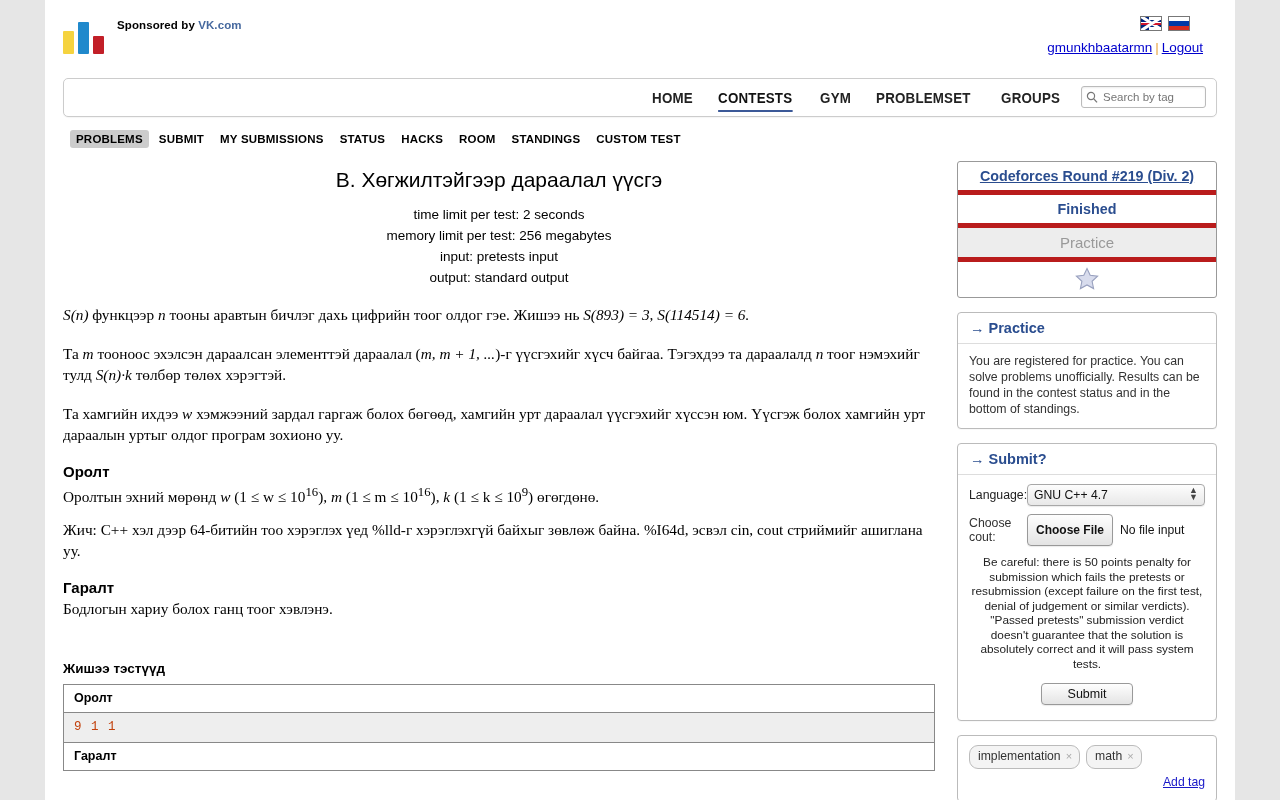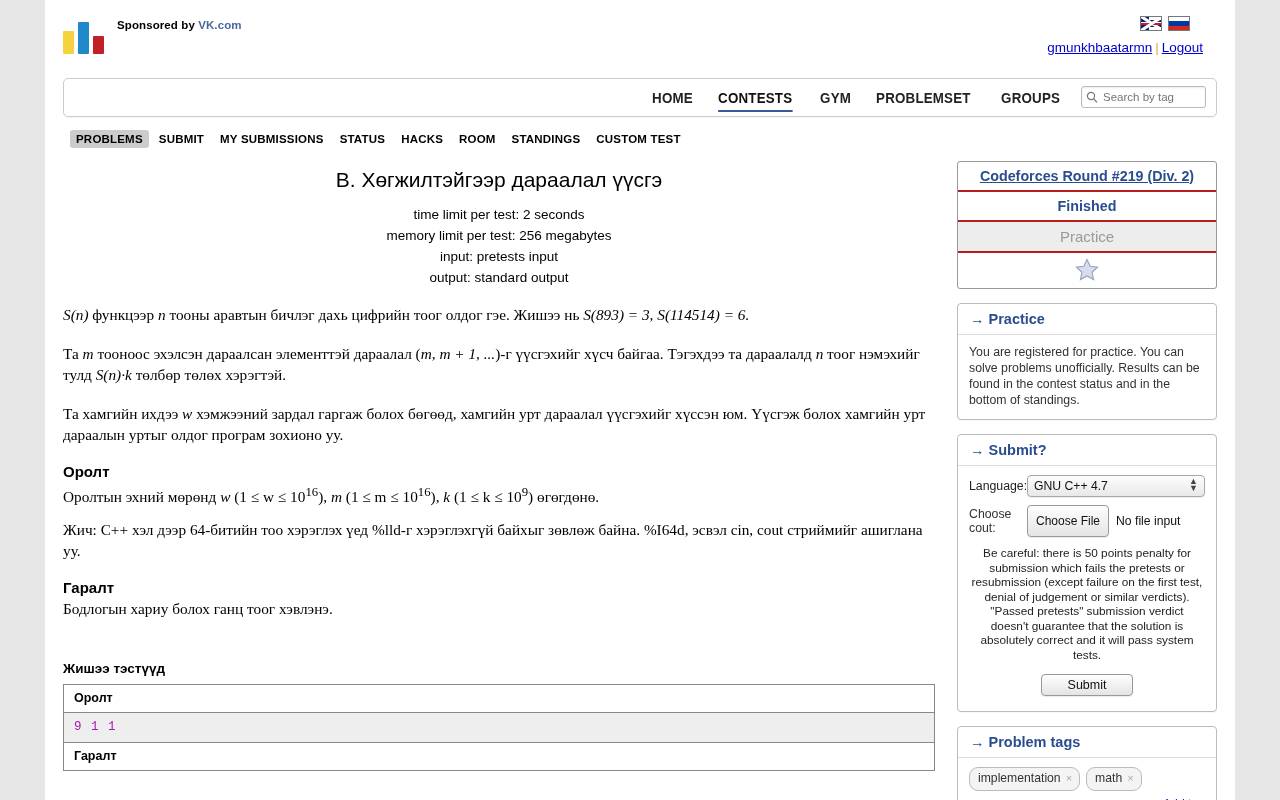--- a/index.html
+++ b/index.html
@@ -284,21 +284,21 @@
     font-family: "Liberation Sans", sans-serif;
     font-size: 12.5px;
     font-weight: bold;
     padding: 6px 8px 7px 10px;
     border-bottom: 1px solid #888;
     background: #fff;
   }
   .st-pre {
     font-family: "Liberation Mono", monospace;
     font-size: 12.5px;
-    color: #a21caf;
+    color: #c2410c;
     background: #eeeeee;
     padding: 7px 10px 8px 10px;
     border-bottom: 1px solid #888;
     margin: 0;
     letter-spacing: 1px;
   }
 
   
   .box {
     border: 1px solid #bbb;
@@ -318,21 +318,21 @@
   }
   .box-title .arrow { color: #2a4d8f; padding-right: 4px; font-weight: normal; }
   .box-body {
     padding: 9px 11px 11px 11px;
     font-size: 12.5px;
     line-height: 16.5px;
     color: #333;
   }
 
   .contest-box { border: 1px solid #999; border-radius: 3px; background:#fff; margin-bottom: 14px; }
-  .cb-row { text-align: center; border-bottom: 2px solid #b91c1c; padding: 6px 4px; }
+  .cb-row { text-align: center; border-bottom: 5px solid #b91c1c; padding: 6px 4px; }
   .cb-row:last-child { border-bottom: 0; }
   .cb-name a {
     color: #2a4d8f; font-weight: bold; font-size: 14.3px; text-decoration: underline;
   }
   .cb-status { color: #2a4d8f; font-weight: bold; font-size: 14.3px; }
   .cb-phase { color: #999; font-size: 15px; background: #ededed; }
   .cb-star { padding: 5px 4px 7px 4px; }
 
   .practice-text { color: #333; font-size: 12.3px; line-height: 16px; }
 
@@ -360,21 +360,21 @@
     font-size: 9px; line-height: 7px; color: #444; text-align:center;
   }
   .file-row { display: flex; align-items: center; margin-bottom: 6px; }
   .file-row .lbl { width: 58px; font-size: 12.3px; line-height: 14px; flex: 0 0 auto;}
   .file-btn {
     border: 1px solid #999;
     border-radius: 4px;
     background: linear-gradient(#fefefe, #e4e4e4);
     padding: 8px 8px;
     font-size: 12px;
-    font-weight: normal;
+    font-weight: bold;
     color: #111;
     box-shadow: 0 1px 1px rgba(0,0,0,0.08);
   }
   .file-none { font-size: 12.2px; color: #111; margin-left: 7px; }
   .warn {
     text-align: center;
     font-size: 11.8px;
     line-height: 14.5px;
     color: #222;
     margin: 9px 2px 12px 2px;
@@ -547,21 +547,20 @@
             <span class="file-none">No file input</span>
           </div>
           <div class="warn">Be careful: there is 50 points penalty for submission which fails the pretests or resubmission (except failure on the first test, denial of judgement or similar verdicts). "Passed pretests" submission verdict doesn't guarantee that the solution is absolutely correct and it will pass system tests.</div>
           <div class="submit-btn-wrap">
             <button class="submit-btn">Submit</button>
           </div>
         </div>
       </div>
 
       <div class="box">
-        <div class="box-title"><span class="arrow">→</span><span>Problem tags</span></div>
         <div class="box-body">
           <div class="tags-wrap">
             <span class="tag">
                 <span>implementation</span>
                 <span class="x">×</span>
               </span>
             <span class="tag">
                 <span>math</span>
                 <span class="x">×</span>
               </span>

